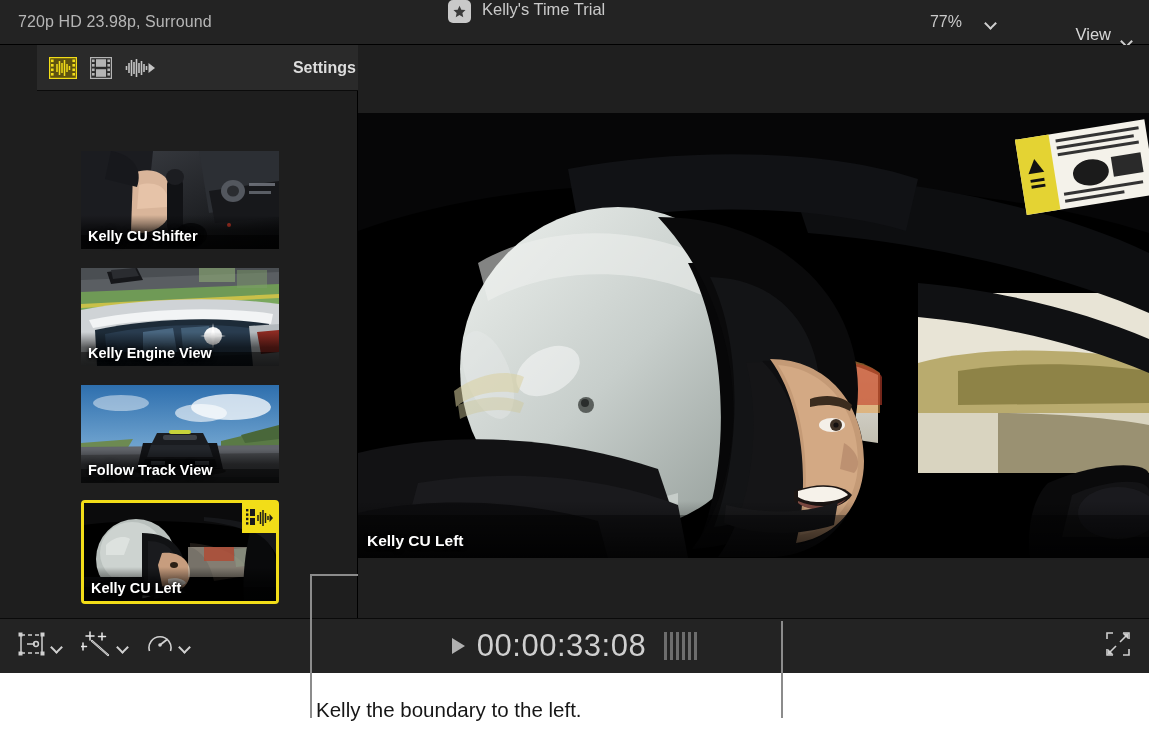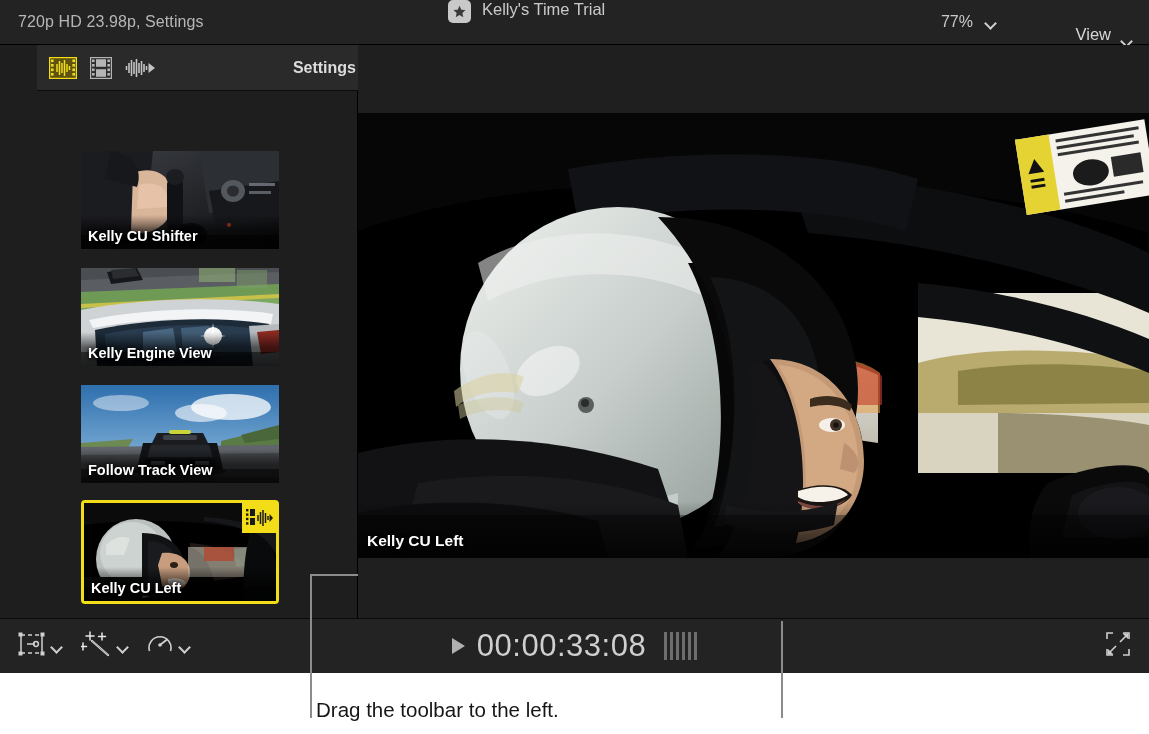--- a/index.html
+++ b/index.html
@@ -61,21 +61,21 @@
   .star-badge svg { display: block; }
   #header-title {
     color: #c9c9c9;
     font-size: 16.5px;
     white-space: nowrap;
   }
   #header-zoom {
     position: absolute;
     right: 152px; top: 0;
     height: 44px;
-    display: flex; align-items: center; gap: 13px;
+    display: flex; align-items: center; gap: 24px;
     color: #c9c9c9;
     font-size: 16px;
   }
   #header-view {
     position: absolute;
     right: 16px; top: 0;
     height: 44px;
     display: flex; align-items: flex-end; gap: 11px;
     color: #d7d7d7;
     font-size: 16.5px;
@@ -301,21 +301,21 @@
 </style>
 </head>
 <body>
 
 <div id="root">
 
   <div id="app">
 
     <div id="header">
 
-      <div id="header-format">720p HD 23.98p, Settings</div>
+      <div id="header-format">720p HD 23.98p, Surround</div>
 
       <div id="header-title-wrap">
         <span class="star-badge">
           <svg width="15" height="15" viewBox="0 0 24 24">
             <polygon points="12,2.6 14.9,9 21.6,9.7 16.6,14.3 18,21 12,17.6 6,21 7.4,14.3 2.4,9.7 9.1,9" fill="#3a3a3a"></polygon>
           </svg>
         </span>
         <span id="header-title">Kelly's Time Trial</span>
       </div>
 
@@ -752,17 +752,17 @@
               <polygon points="23,2.5 23,8 17.5,2.5"></polygon>
             </g>
           </svg>
         </span>
       </div>
     </div>
   </div>
 
   <div class="callout-line" style="left:310px; top:574px; width:48px; height:2px;"></div>
   <div class="callout-line" style="left:310px; top:574px; width:2px; height:144px;"></div>
-  <div class="callout-text" style="left:316px; top:698px;">Drag the toolbar to the left.</div>
+  <div class="callout-text" style="left:316px; top:698px;">Kelly the boundary to the left.</div>
 
   <div class="callout-line" style="left:781px; top:621px; width:2px; height:97px;"></div>
 
 </div>
 
 </body></html>

